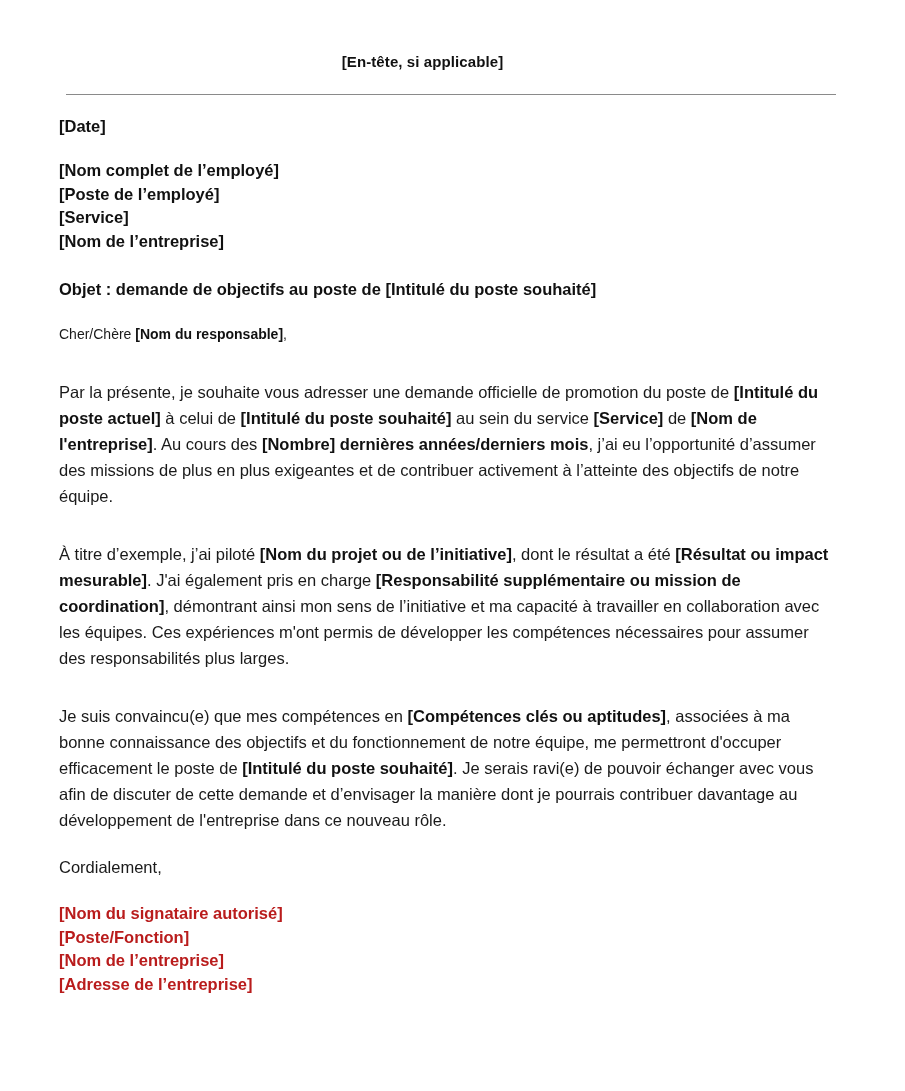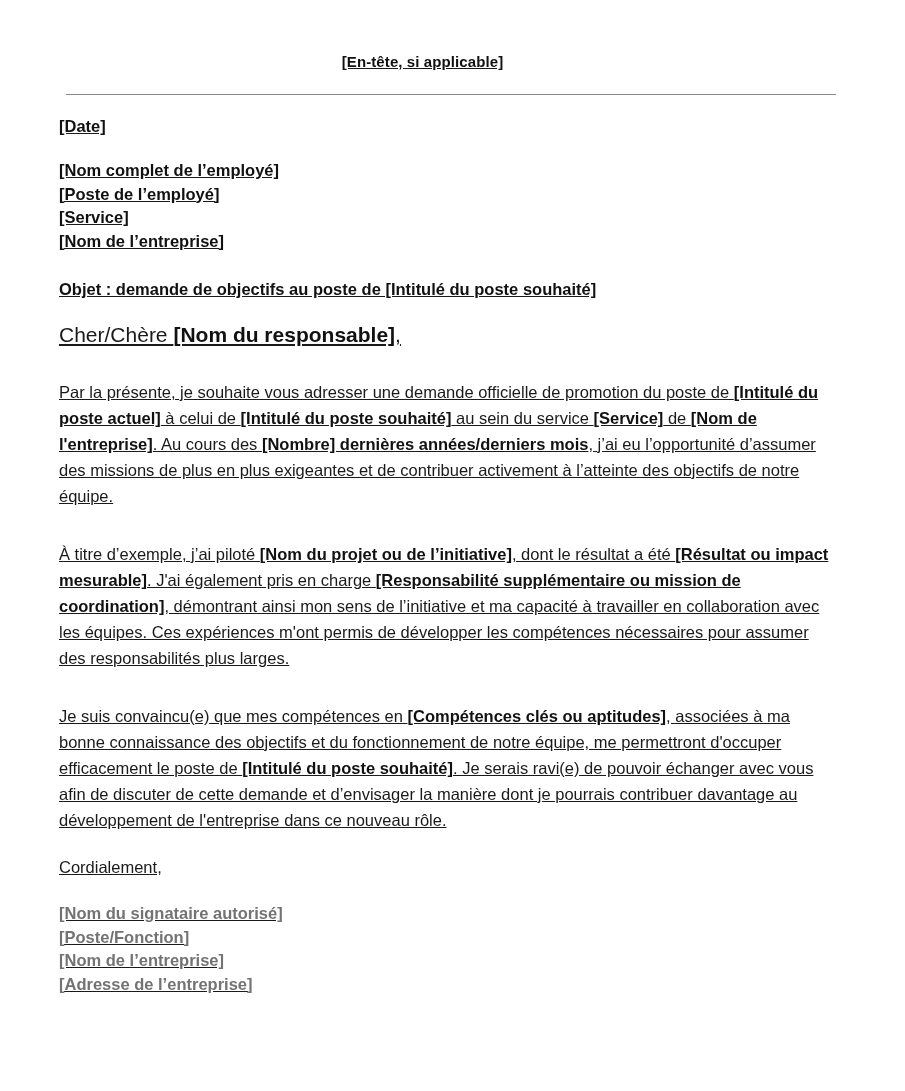--- a/index.html
+++ b/index.html
@@ -14,21 +14,20 @@
     font-family: "Liberation Sans", sans-serif;
     color: #1a1a1a;
     -webkit-font-smoothing: antialiased;
   }
 
   .page {
     width: 859px;
     min-height: 1091px;
     padding: 52px 69px 0 59px;
     background: #ffffff;
-    text-decoration: underline;
   }
 
   
   .letterhead {
     text-align: center;
     font-weight: bold;
     font-size: 15px;
     line-height: 20px;
     color: #111111;
     letter-spacing: 0.1px;
@@ -63,21 +62,21 @@
   .subject-line {
     margin-top: 24px;
     font-weight: bold;
     font-size: 16.5px;
     line-height: 25px;
     color: #111111;
   }
 
   .salutation {
     margin-top: 20px;
-    font-size: 21px;
+    font-size: 14px;
     line-height: 25px;
     color: #1a1a1a;
   }
 
   .para {
     margin-top: 32px;
     font-size: 16.5px;
     line-height: 26px;
     color: #1a1a1a;
     width: 780px;
@@ -88,21 +87,21 @@
     font-size: 16.5px;
     line-height: 26px;
     color: #1a1a1a;
   }
 
   .signature-block {
     margin-top: 22px;
     font-weight: bold;
     font-size: 16.5px;
     line-height: 23.5px;
-    color: #737373;
+    color: #b91c1c;
   }
   .signature-block .sig-line { display: block; white-space: pre; }
 
   b, .b { font-weight: bold; color: #111111; }
   .rich { font-weight: normal; }
   .rich b { font-weight: bold; }
 </style>
 </head>
 <body>
 

